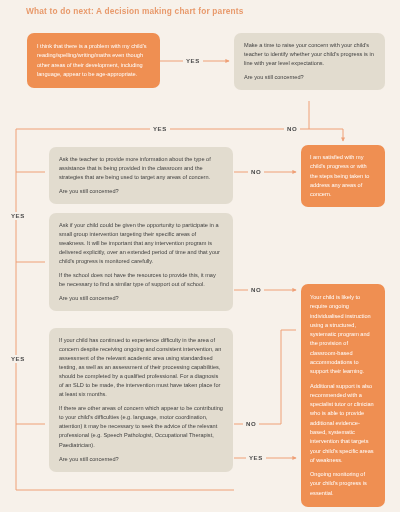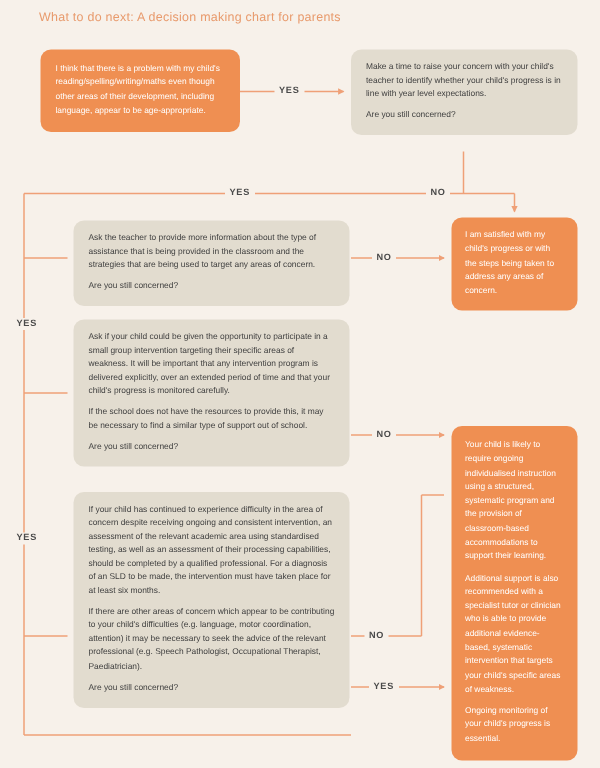--- a/index.html
+++ b/index.html
@@ -8,21 +8,21 @@
     background:#f7f1ea;
     font-family:"Liberation Sans", sans-serif;
     overflow:hidden;
     position:relative;
   }
   #canvas{position:absolute;inset:0;width:400px;height:512px;}
 
   
   .title{
     position:absolute;left:26px;top:6px;
-    font-size:8.3px;font-weight:normal;
+    font-size:8.3px;font-weight:bold;
     color:#e89a6c;letter-spacing:.18px;
     white-space:nowrap;
     text-align:right;
   }
 
   
   svg.lines{position:absolute;left:0;top:0;width:400px;height:512px;overflow:visible;}
 
   
   .edge-label{

